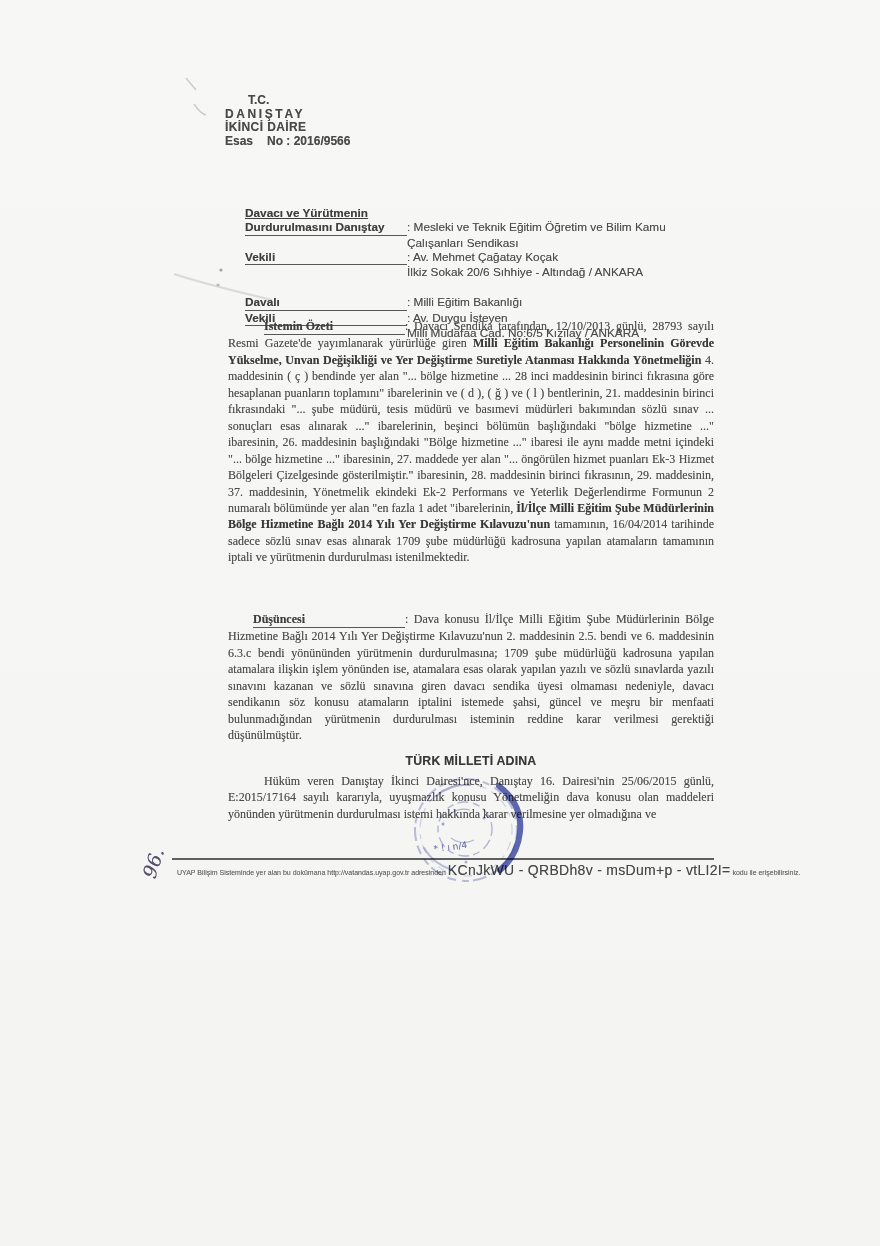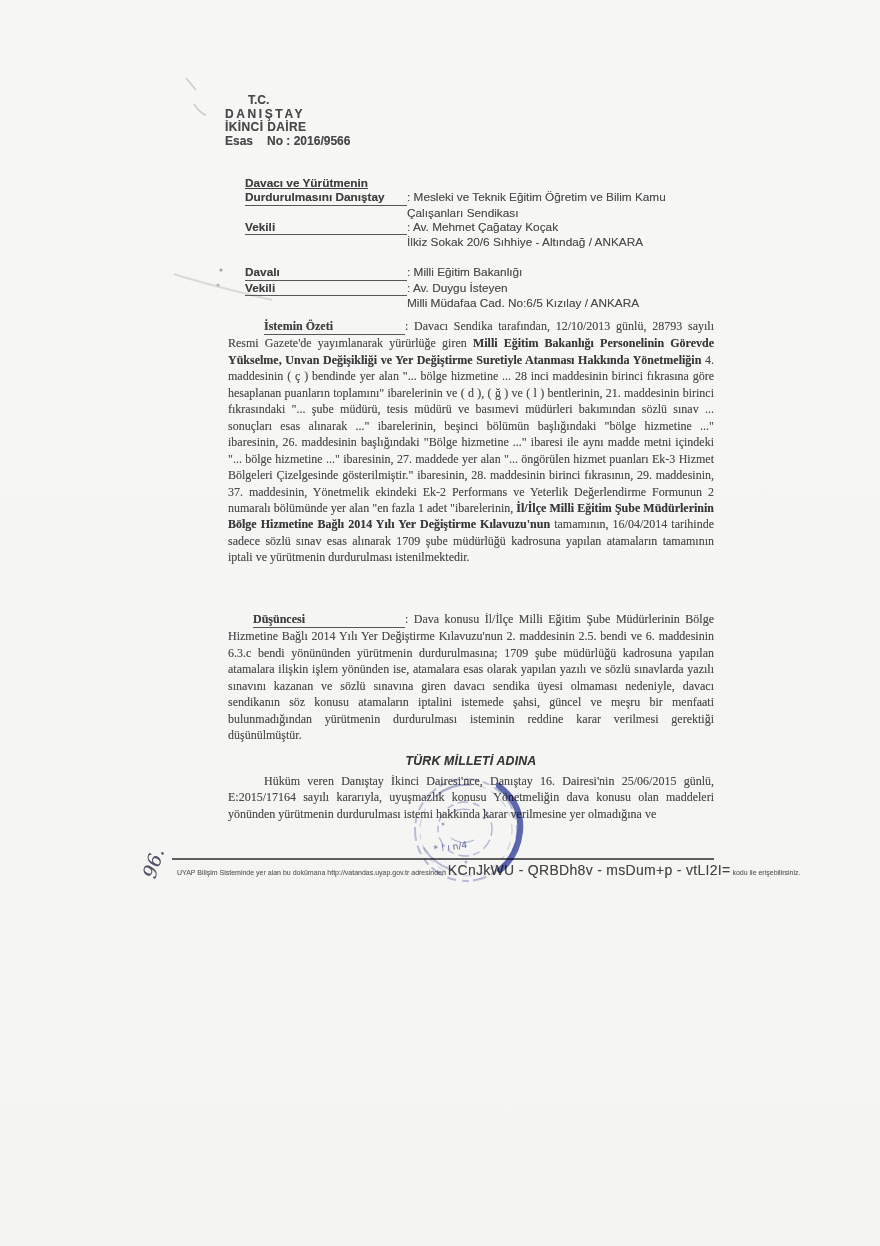--- a/index.html
+++ b/index.html
@@ -13,29 +13,29 @@
   .abs{position:absolute;}
   .b{font-weight:bold;color:#383838;}
   
   .hdr{font-size:12px;font-weight:bold;color:#494949;line-height:13.6px;}
   .hdr .tc{margin-left:23px;}
   .hdr .court{letter-spacing:2.6px;}
   .hdr .chamber{letter-spacing:0.4px;}
   .hdr .esas-row{margin-top:0.5px;}
   .hdr .esas-gap{display:inline-block;width:14px;}
   
-  .parties{display:grid;grid-template-columns:162px auto;font-size:11.8px;line-height:14.3px;}
+  .parties{display:grid;grid-template-columns:162px auto;font-size:11.8px;line-height:14.3px;margin-top:30px;}
   .parties .lbl{font-weight:bold;color:#3e3e3e;}
   .ul-block{border-bottom:1px solid #575757;}
   .ul-text{text-decoration:underline;}
   .spacer2{grid-column:1 / span 2;height:16px;}
   
   .para{margin:0;text-align:justify;font-size:12px;line-height:16.45px;font-family:Liberation Serif, serif;}
   .para .label{font-weight:bold;color:#3e3e3e;display:inline-block;border-bottom:1px solid #575757;}
-  .center-head{text-align:center;font-weight:bold;font-size:12.3px;color:#373737;letter-spacing:0.2px;font-style:italic;}
+  .center-head{text-align:center;font-weight:bold;font-size:12.3px;color:#373737;letter-spacing:0.2px;}
   
   .footer-rule{border-top:2px solid #5f5f5f;height:0;}
   .footer-text{font-size:7px;color:#6a6a6a;white-space:nowrap;}
   .footer-text .code{font-size:14px;color:#474747;letter-spacing:0.3px;}
   
   .handnote{font-family:"DejaVu Serif",serif;font-style:italic;font-size:19px;color:#453c5c;
     transform:rotate(-72deg);transform-origin:center;opacity:0.9;}
   .stamp-svg{mix-blend-mode:multiply;}
 </style>
 </head>

